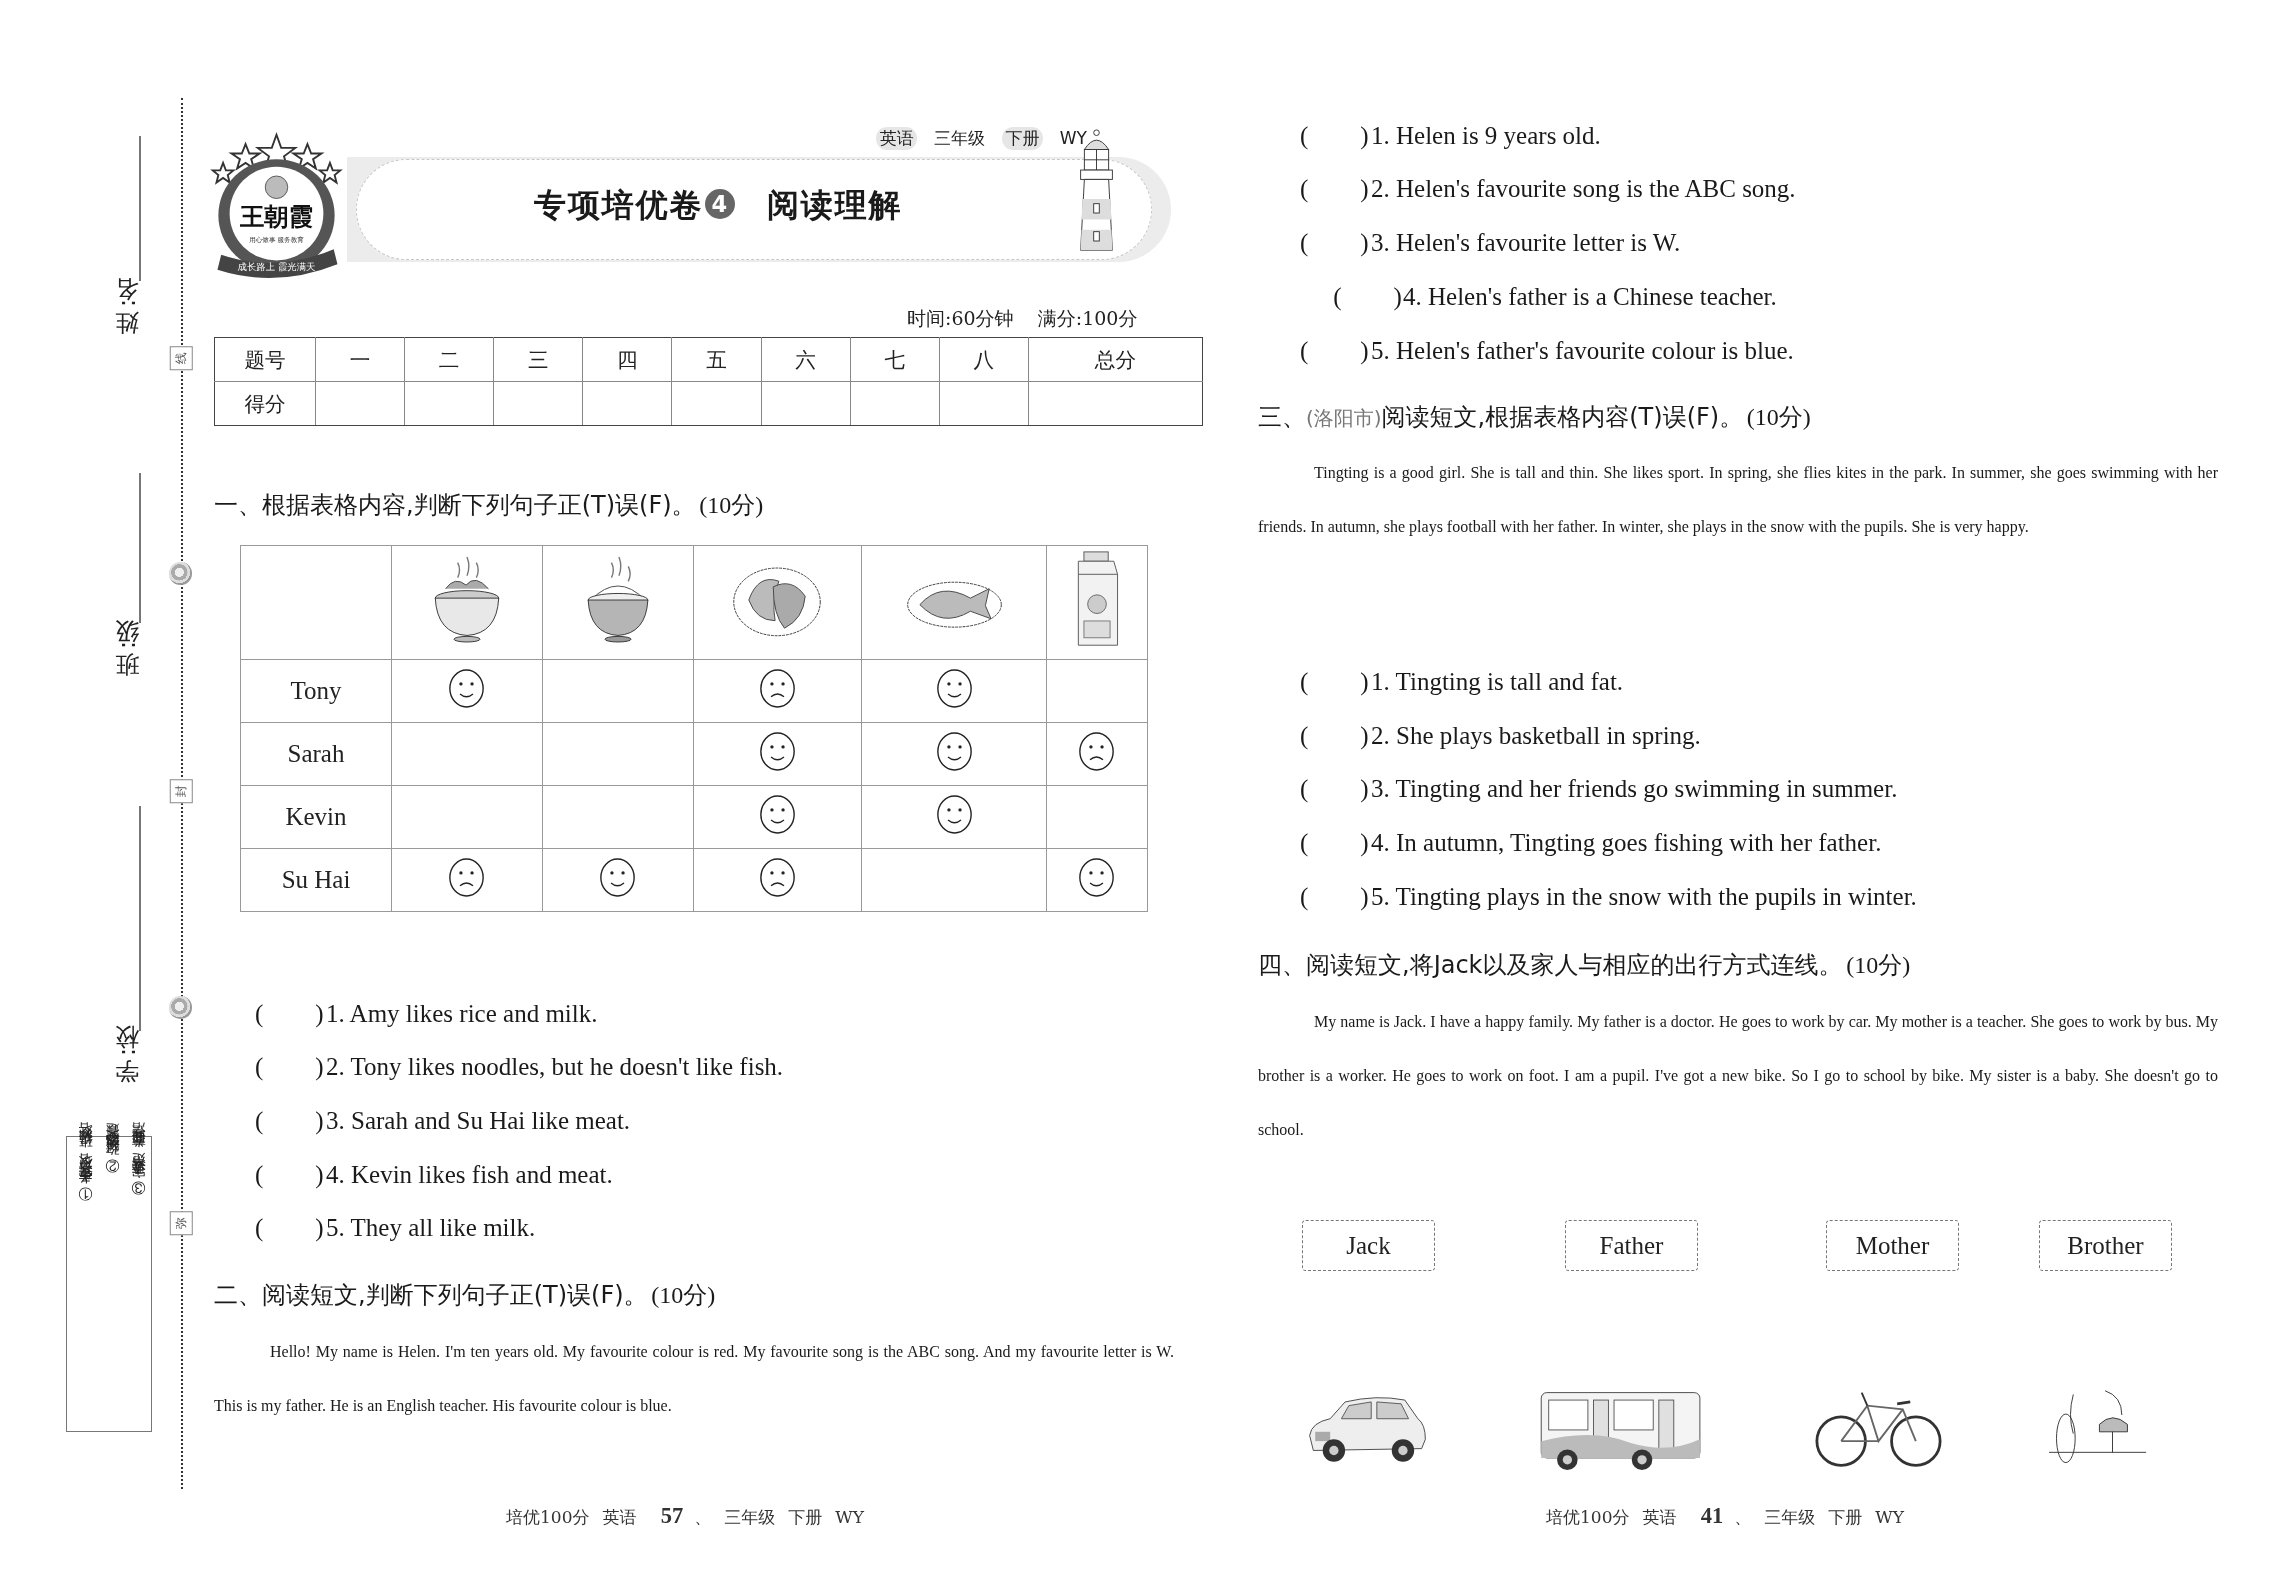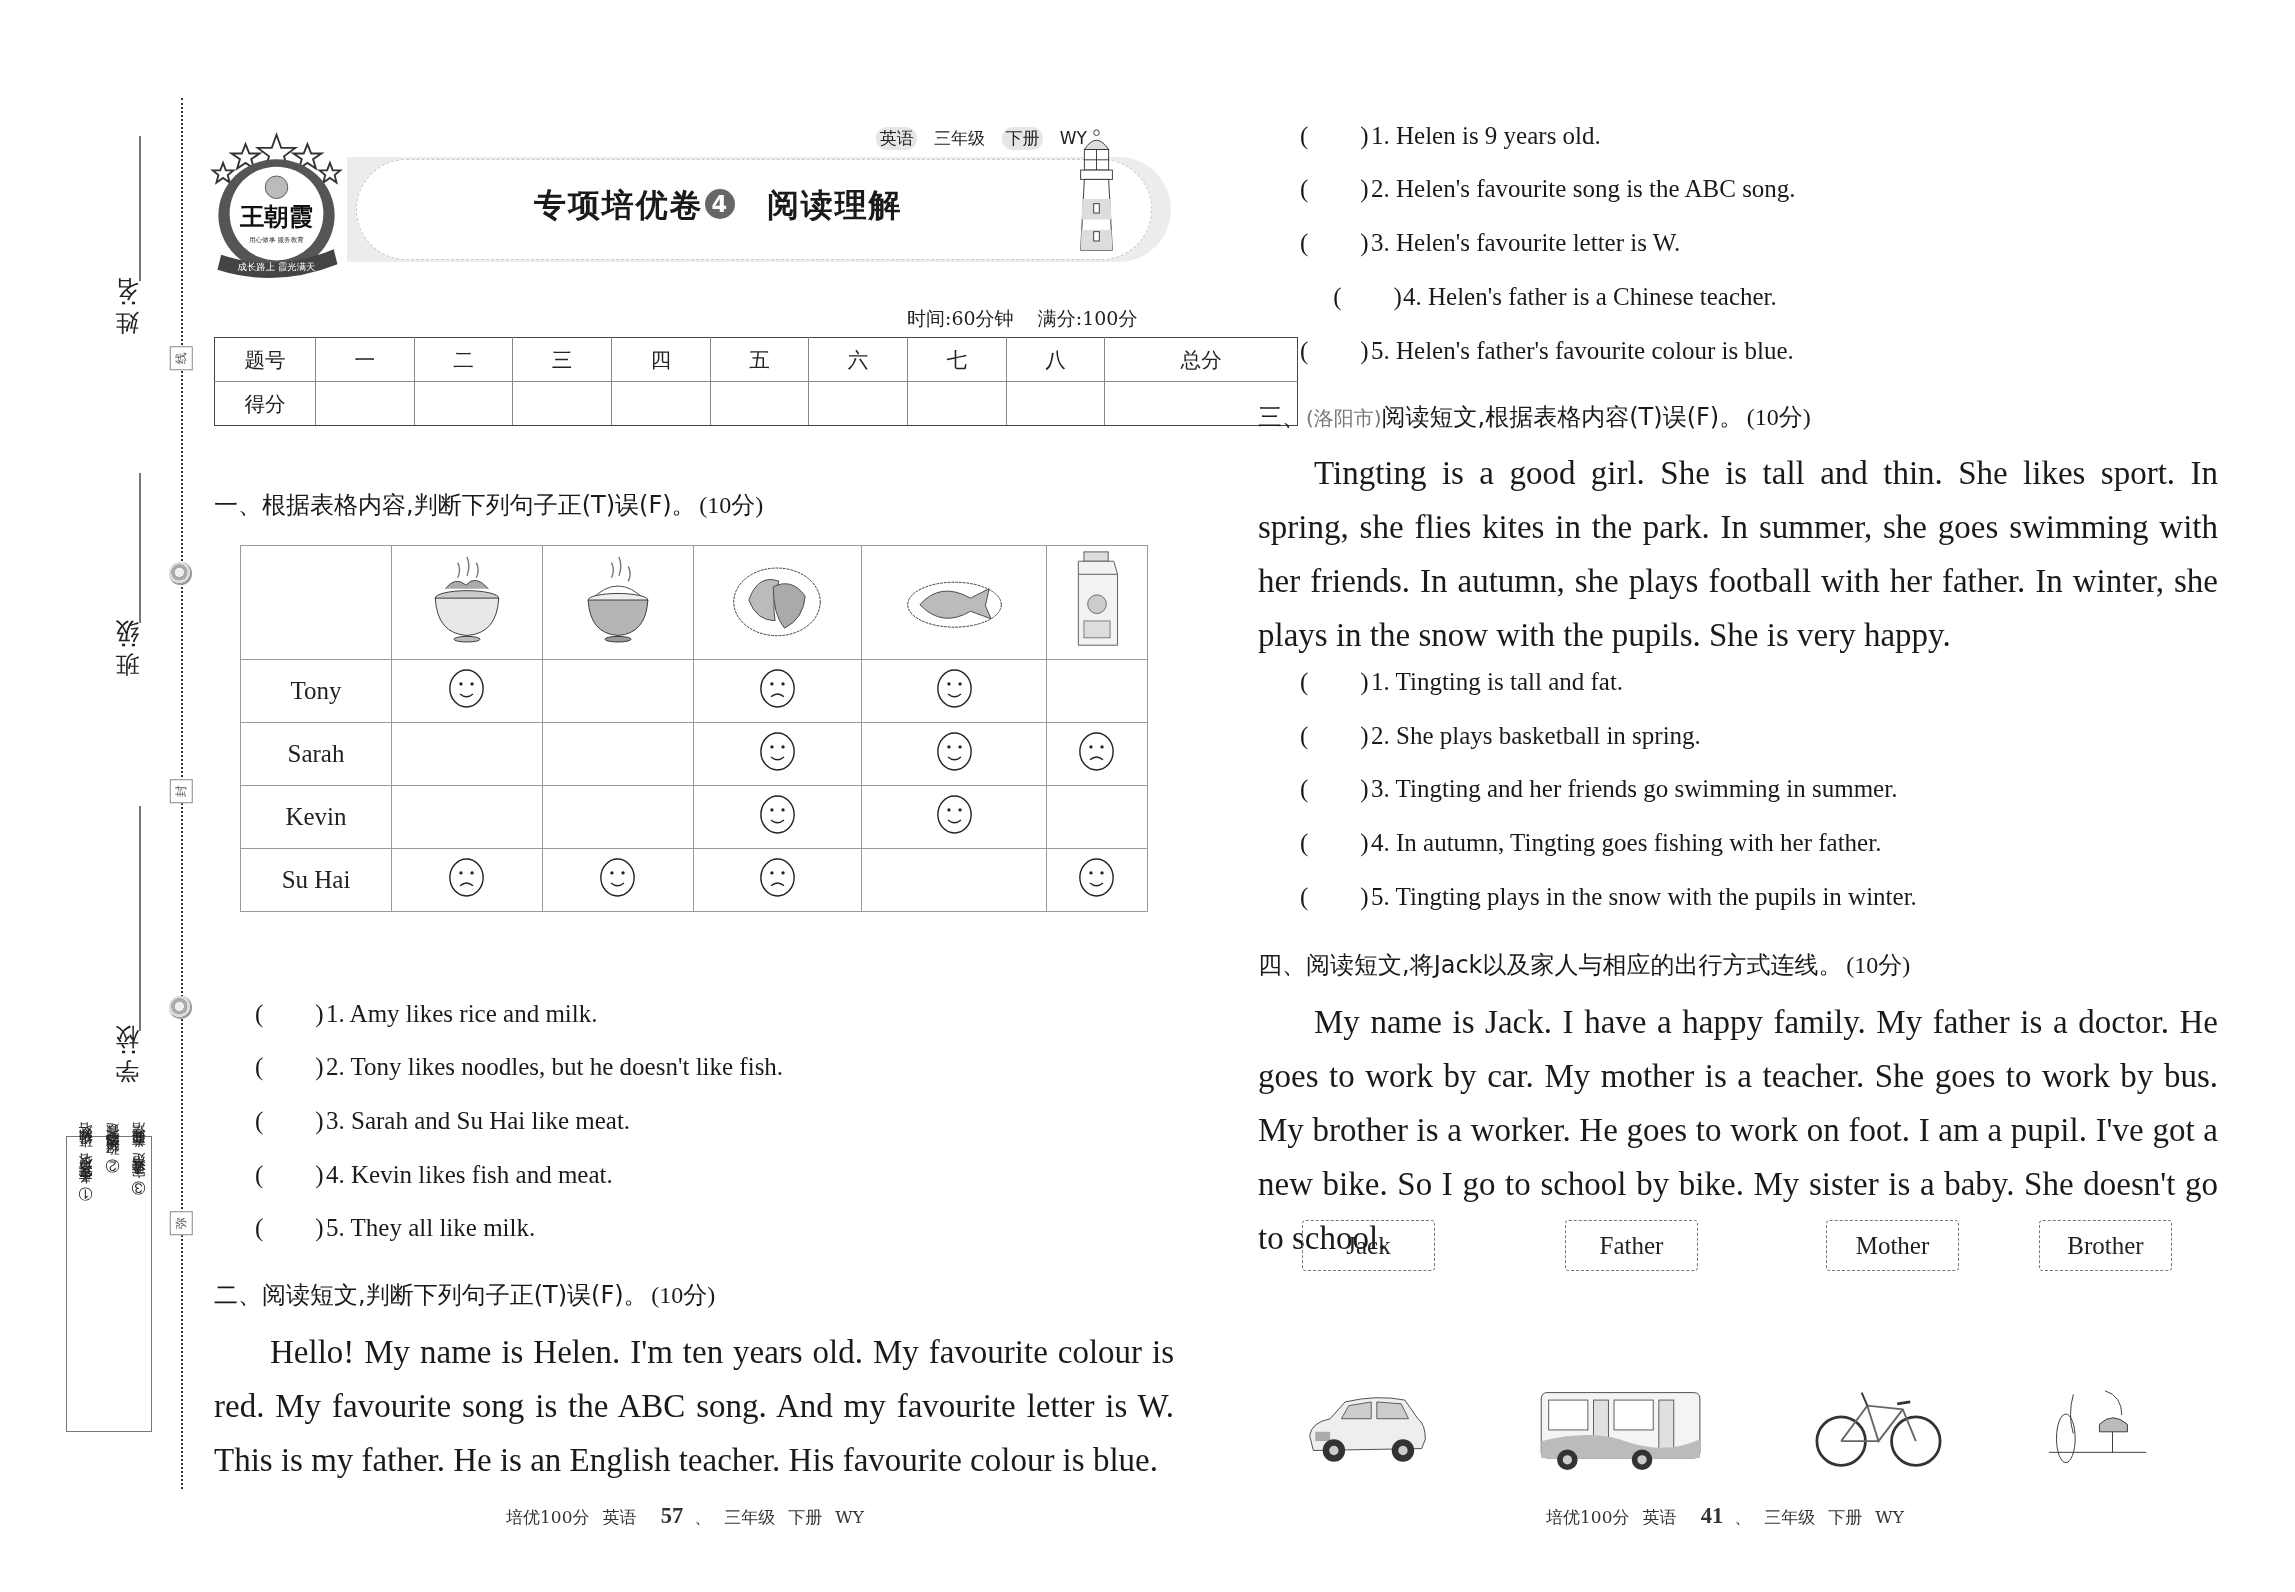--- a/index.html
+++ b/index.html
@@ -27,42 +27,42 @@
   .title { position: absolute; left: 534px; top: 184px; font-family: "DejaVu Sans", sans-serif; font-weight: bold; font-size: 32px; color: #1a1a1a; letter-spacing: 1.9px; white-space: nowrap; }
   .title .num { display: inline-block; width: 30px; height: 30px; border-radius: 50%; background: #666; color: #fff; font-size: 22.5px; text-align: center; line-height: 30px; margin: 0 7.5px 0 1.9px; vertical-align: 3.7px; }
   .title .sub { margin-left: 24px; }
   .meta { position: absolute; top: 127px; left: 876px; font-family: "DejaVu Sans", sans-serif; font-size: 17px; color: #222; white-space: nowrap; }
   .meta span { display: inline-block; margin-right: 13px; padding: 0 3.7px; }
   .meta .hl { background: #e6e6e6; border-radius: 11.2px; }
   .lighthouse { position: absolute; left: 1073px; top: 129px; width: 47px; height: 126px; }
   .time-full { position: absolute; top: 306px; left: 907px; font-size: 19px; color: #222; white-space: nowrap; font-family: "DejaVu Serif", serif; }
 
   
-  table.score { position: absolute; left: 214px; top: 337px; width: 1084px; border-collapse: collapse; }
+  table.score { position: absolute; left: 214px; top: 337px; width: 989px; border-collapse: collapse; }
   table.score td { border: 0.9px solid #888; height: 44px; text-align: center; font-family: "DejaVu Sans", sans-serif; font-size: 20.6px; color: #222; }
   table.score tr:first-child td { border-top: 1.9px solid #444; }
   table.score tr:last-child td { border-bottom: 1.9px solid #444; }
   table.score td:first-child { border-left: 1.9px solid #444; width: 101px; }
   table.score td:last-child { border-right: 1.9px solid #444; }
 
   .heading { position: absolute; font-family: "DejaVu Sans", sans-serif; font-size: 24px; color: #1a1a1a; white-space: nowrap; }
   .heading .pts { font-family: "Liberation Serif", serif; font-size: 24px; margin-left: 3.7px; }
   .heading .src { font-size: 20px; color: #777; }
 
   
   table.food { position: absolute; left: 240px; top: 545px; width: 908px; border-collapse: collapse; }
   table.food td { border: 0.9px solid #999; text-align: center; vertical-align: middle; font-family: "Liberation Serif", serif; font-size: 25px; color: #222; }
   table.food tr.head td { height: 114px; }
   table.food tr.row td { height: 63px; }
   table.food { border: 1.9px solid #444; }
   table.food td.name { width: 151px; }
 
   .q { position: absolute; font-family: "Liberation Serif", serif; font-size: 25px; color: #1a1a1a; white-space: nowrap; }
   .q .paren { display: inline-block; width: 71px; }
-  .passage { position: absolute; font-family: "Liberation Serif", serif; font-size: 33px; color: #1a1a1a; line-height: 54px; text-align: justify; }
+  .passage { position: absolute; font-family: "Liberation Serif", serif; font-size: 16px; color: #1a1a1a; line-height: 54px; text-align: justify; }
   .passage .indent { display: inline-block; width: 56px; }
 
   .footer { position: absolute; top: 1503px; font-family: "DejaVu Serif", serif; font-size: 17px; color: #333; white-space: nowrap; }
   .footer .pg { font-family: "Liberation Serif", serif; font-weight: bold; font-size: 22.5px; margin: 0 11.2px; }
   .footer span { margin-right: 13px; }
 
   .member-box { position: absolute; top: 1220px; width: 133px; height: 51px; border: 1.4px dashed #777; border-radius: 3.7px;
                 display: flex; align-items: center; justify-content: center; font-family: "Liberation Serif", serif; font-size: 25px; color: #222; }
   .vehicle { position: absolute; top: 1387px; }
 </style>

